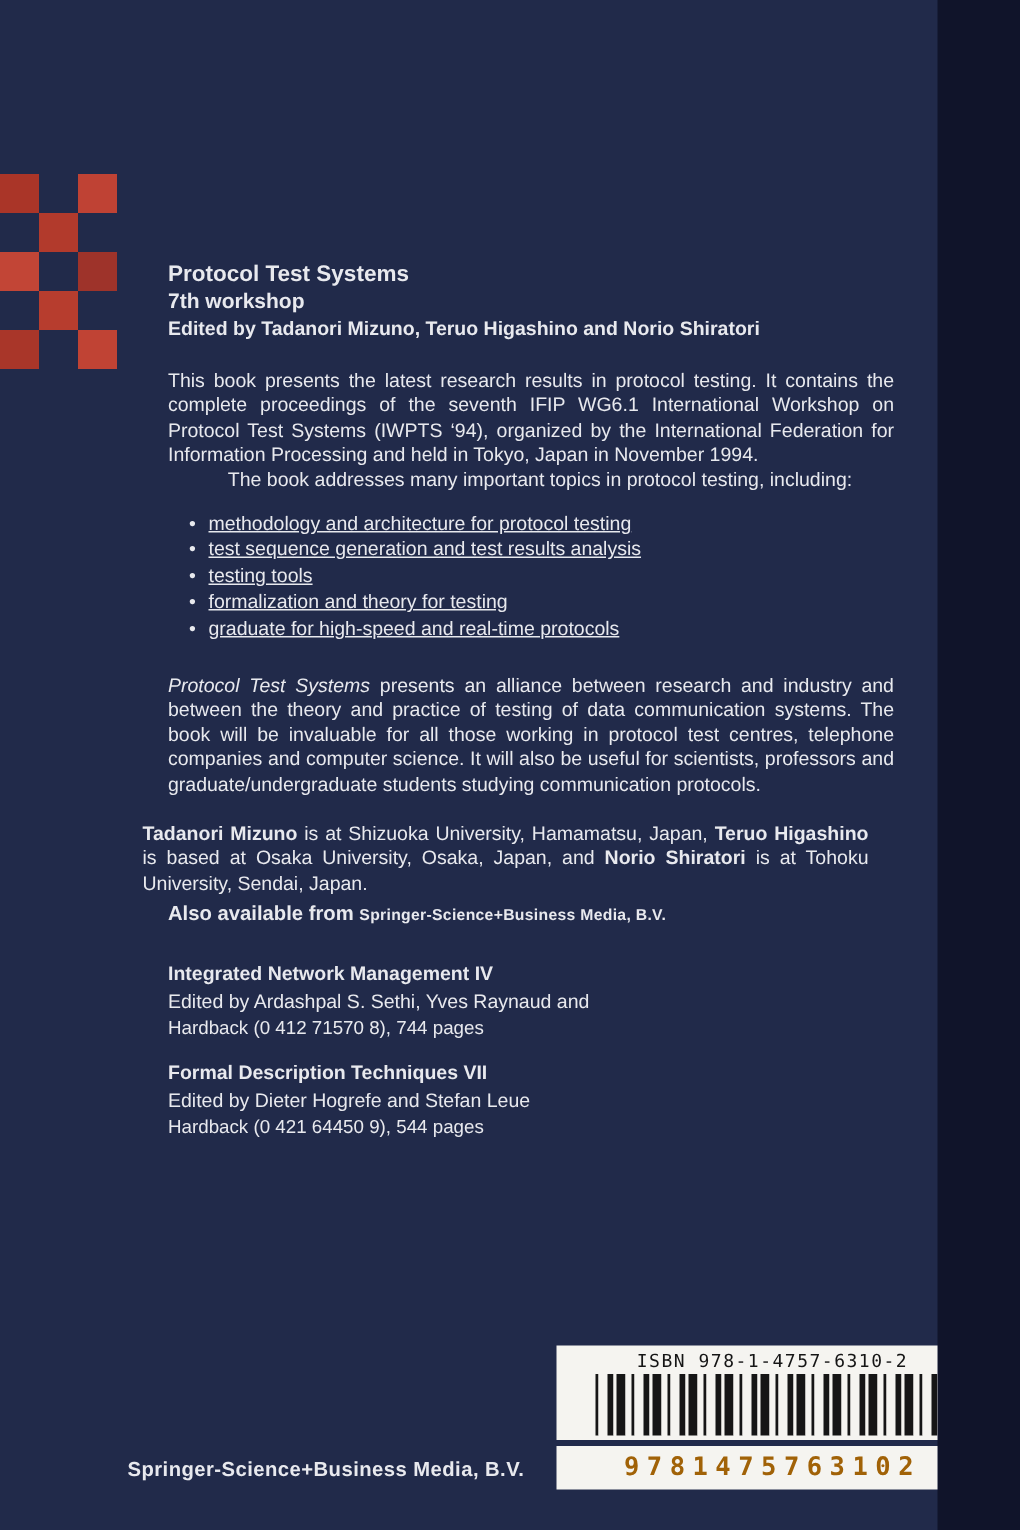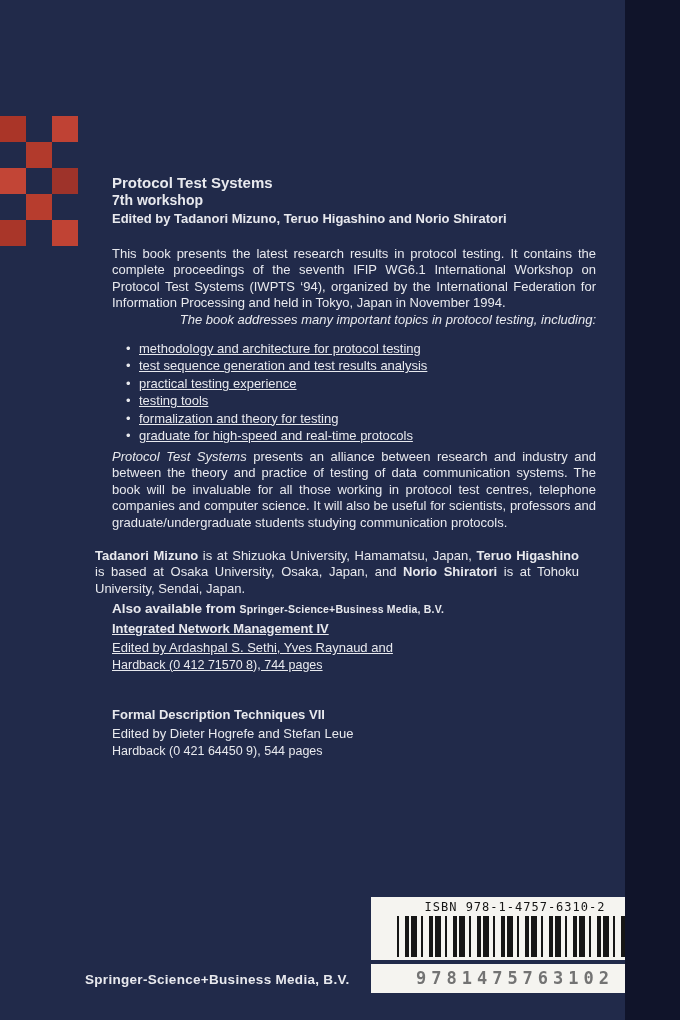--- a/index.html
+++ b/index.html
@@ -30,37 +30,37 @@
   
   .title-block { position: absolute; top: 174px; left: 112px; }
   .title-block .title { font-size: 15px; font-weight: bold; line-height: 18px; margin: 0; }
   .title-block .subtitle { font-size: 14px; font-weight: bold; line-height: 17px; margin: 0; }
   .title-block .edited { font-size: 13px; font-weight: bold; line-height: 17px; margin: 1px 0 0 0; }
 
   .body-text { font-size: 13px; line-height: 16.4px; text-align: justify; }
 
   .intro { position: absolute; top: 246px; left: 112px; width: 484px; }
   .intro p { margin: 0; }
-  .intro .p2 { text-indent: 12px; text-align: right; font-style: italic; }
+  .intro .p2 { text-indent: 12px; text-align: center; }
 
   .bullets { position: absolute; top: 340px; left: 126px; list-style: none; margin: 0; padding: 0; }
   .bullets li { font-size: 13px; line-height: 17.4px; text-decoration: underline; }
   .bullets .dot { display: inline-block; width: 13px; }
 
   .alliance { position: absolute; top: 449px; left: 112px; width: 484px; }
   .alliance .ital { font-style: italic; }
 
   .authors { position: absolute; top: 532px; left: 95px; width: 484px; margin-top: 16px; }
   .authors .bold { font-weight: bold; }
 
   .also-line { position: absolute; top: 601px; left: 112px; font-size: 13.5px; font-weight: bold; }
   .also-line .pub-small { font-size: 10.5px; font-weight: bold; letter-spacing: 0.2px; }
 
   .book { position: absolute; left: 112px; width: 484px; }
-  .book.b1 { top: 620px; text-decoration: underline; }
+  .book.b1 { top: 640px; }
   .book.b2 { top: 706px; }
   .book .bk-title { font-size: 13px; font-weight: bold; line-height: 17px; margin: 0 0 3px 0; }
   .book .bk-line { font-size: 13px; line-height: 16.5px; margin: 0; }
   .book .bk-hard { font-size: 12.5px; line-height: 16.5px; margin: 0; }
 
   .publisher-bottom {
     position: absolute;
     top: 972px;
     left: 85px;
     font-size: 13.5px;
@@ -96,21 +96,21 @@
     position: absolute;
     left: 371px;
     top: 964px;
     width: 288px;
     height: 29px;
     background: #f5f4f0;
     text-align: center;
   }
   .barcode-number {
     font-family: "DejaVu Sans Mono", monospace;
-    color: #737373;
+    color: #a16207;
     font-size: 17px;
     font-weight: bold;
     letter-spacing: 5px;
     line-height: 29px;
   }
 </style>
 </head>
 <body>
 
 <div class="page">
@@ -133,21 +133,20 @@
   </div>
 
   <div class="intro body-text">
     <p class="p1">This book presents the latest research results in protocol testing. It contains the complete proceedings of the seventh IFIP WG6.1 International Workshop on Protocol Test Systems (IWPTS ‘94), organized by the International Federation for Information Processing and held in Tokyo, Japan in November 1994.</p>
     <p class="p2">The book addresses many important topics in protocol testing, including:</p>
   </div>
 
   <ul class="bullets">
     <li><span class="dot">•</span><span>methodology and architecture for protocol testing</span></li>
     <li><span class="dot">•</span><span>test sequence generation and test results analysis</span></li>
-    <li><span class="dot">•</span><span>practical testing experience</span></li>
     <li><span class="dot">•</span><span>testing tools</span></li>
     <li><span class="dot">•</span><span>formalization and theory for testing</span></li>
     <li><span class="dot">•</span><span>graduate for high-speed and real-time protocols</span></li>
   </ul>
 
   <div class="alliance body-text">
     <span class="ital">Protocol Test Systems</span><span> presents an alliance between research and industry and between the theory and practice of testing of data communication systems. The book will be invaluable for all those working in protocol test centres, telephone companies and computer science. It will also be useful for scientists, professors and graduate/undergraduate students studying communication protocols.</span>
   </div>
 
   <div class="authors body-text">

